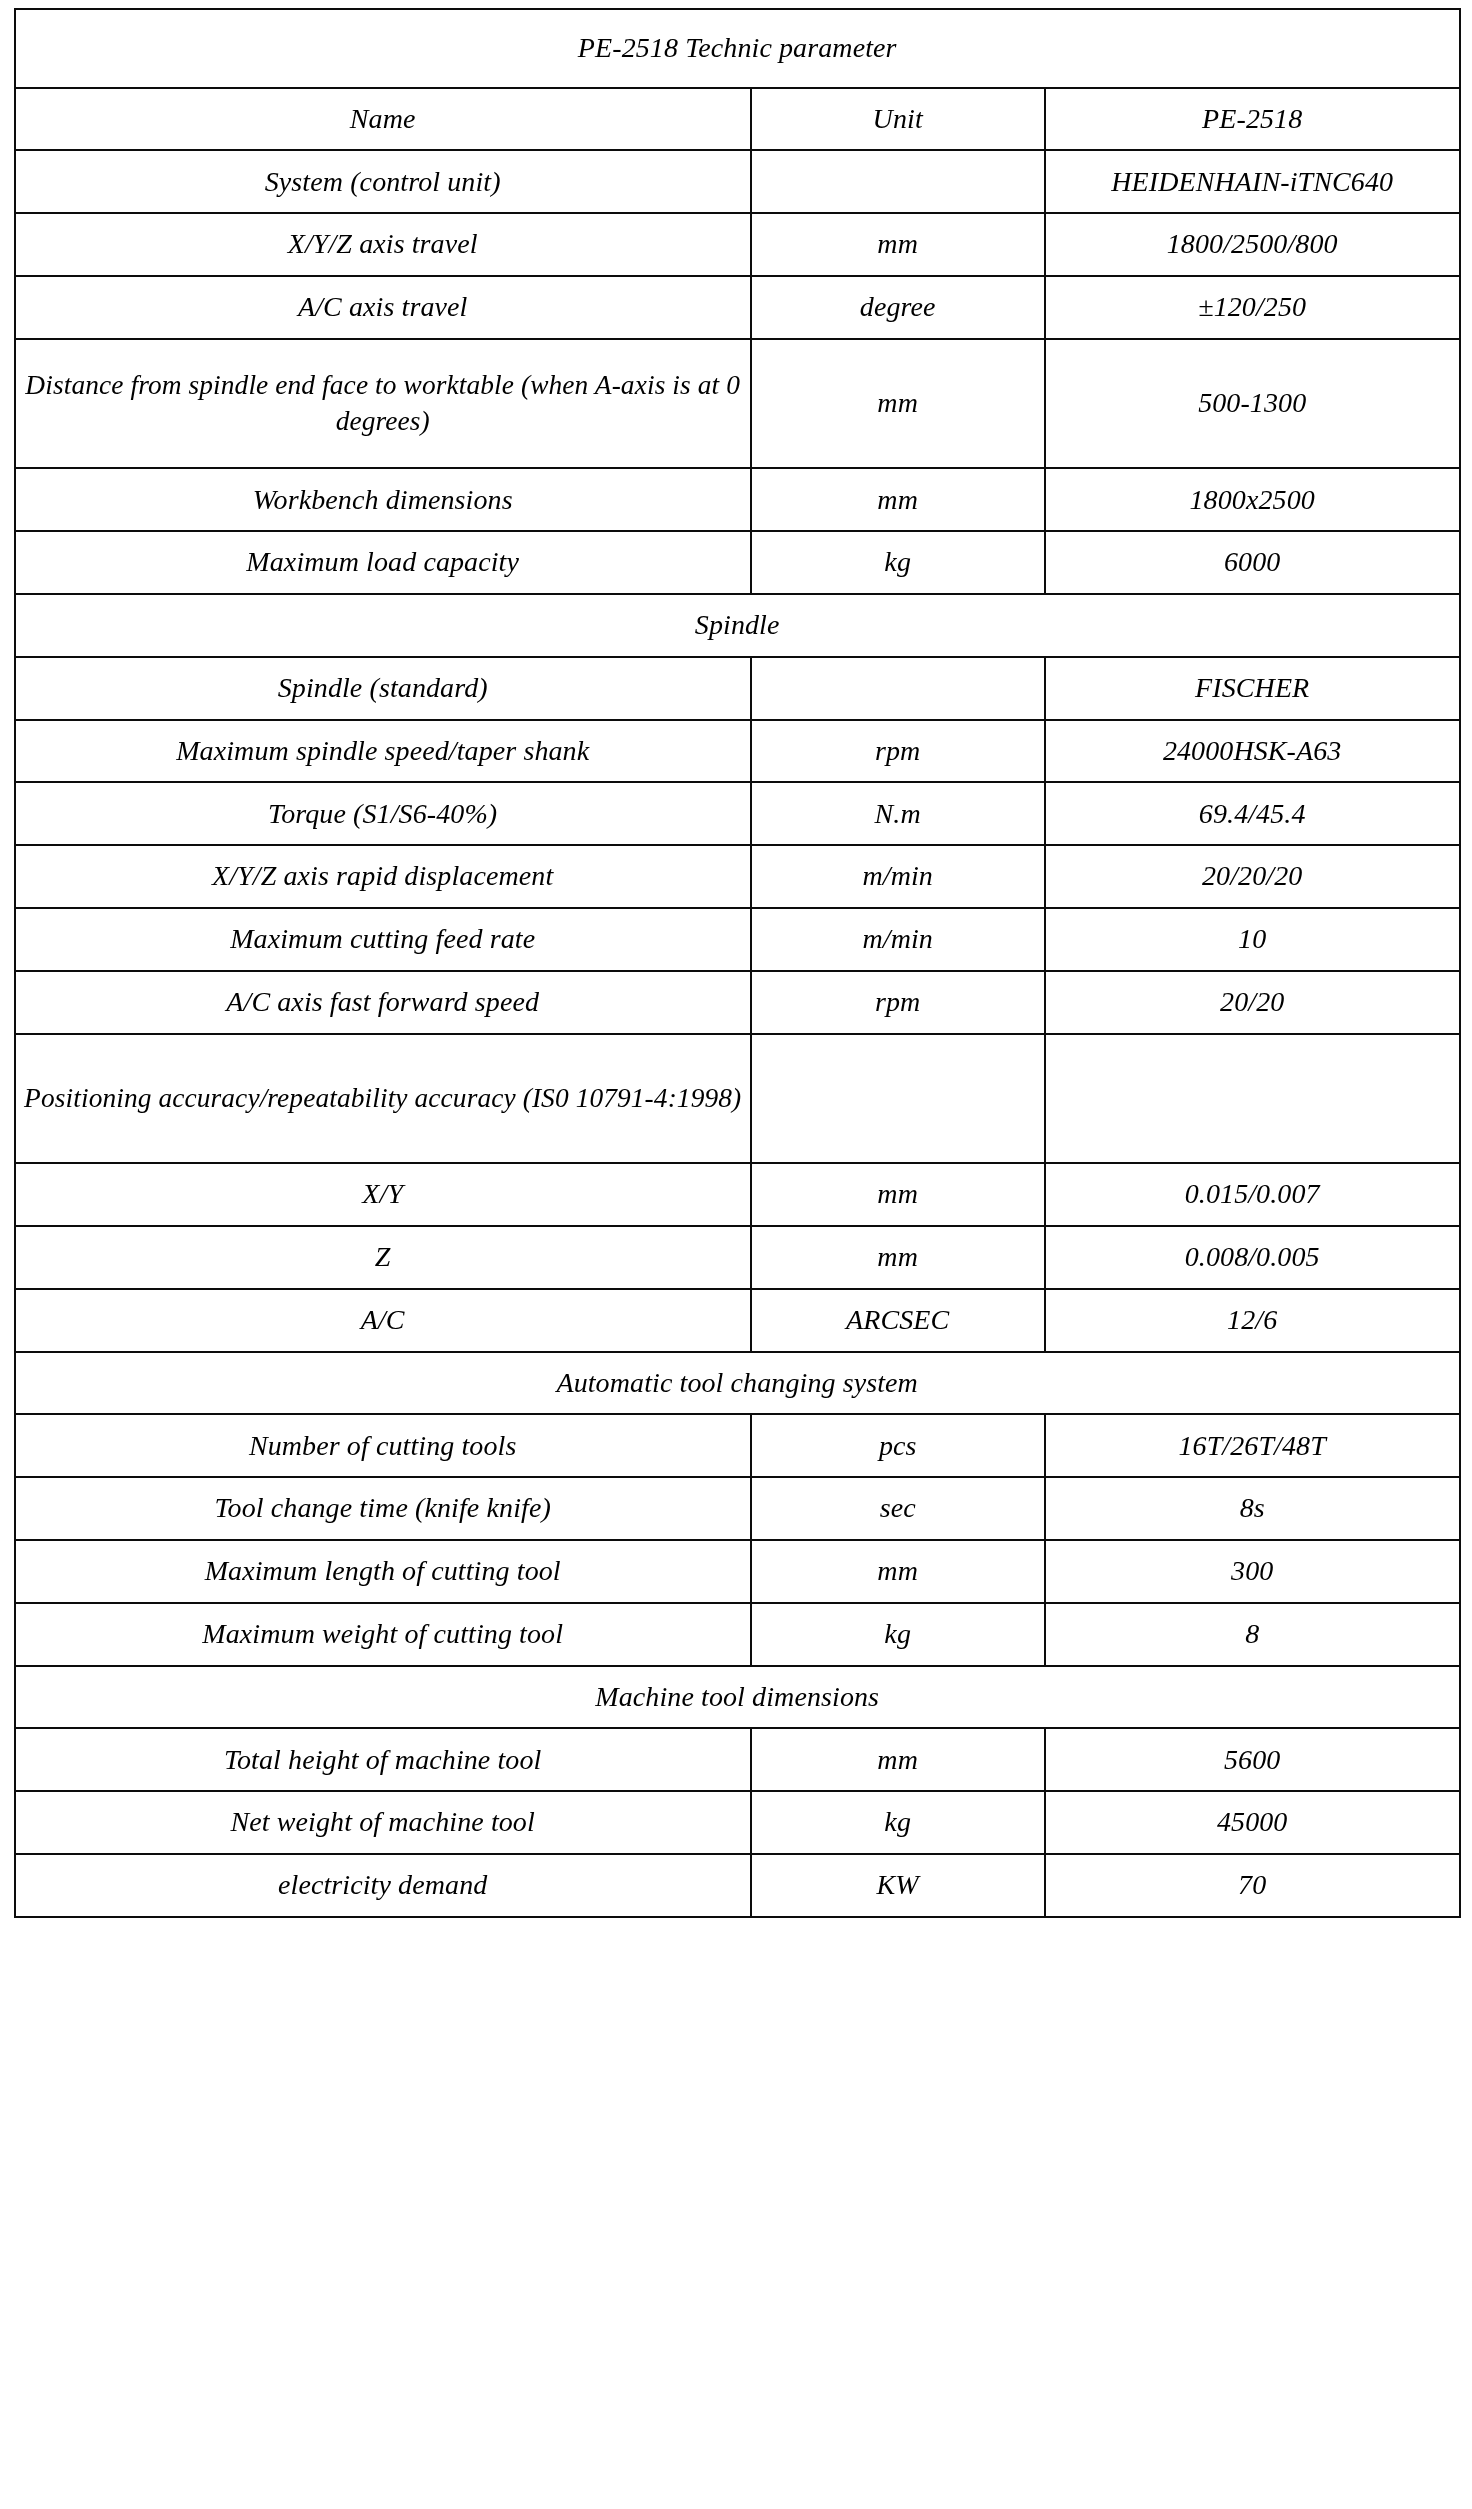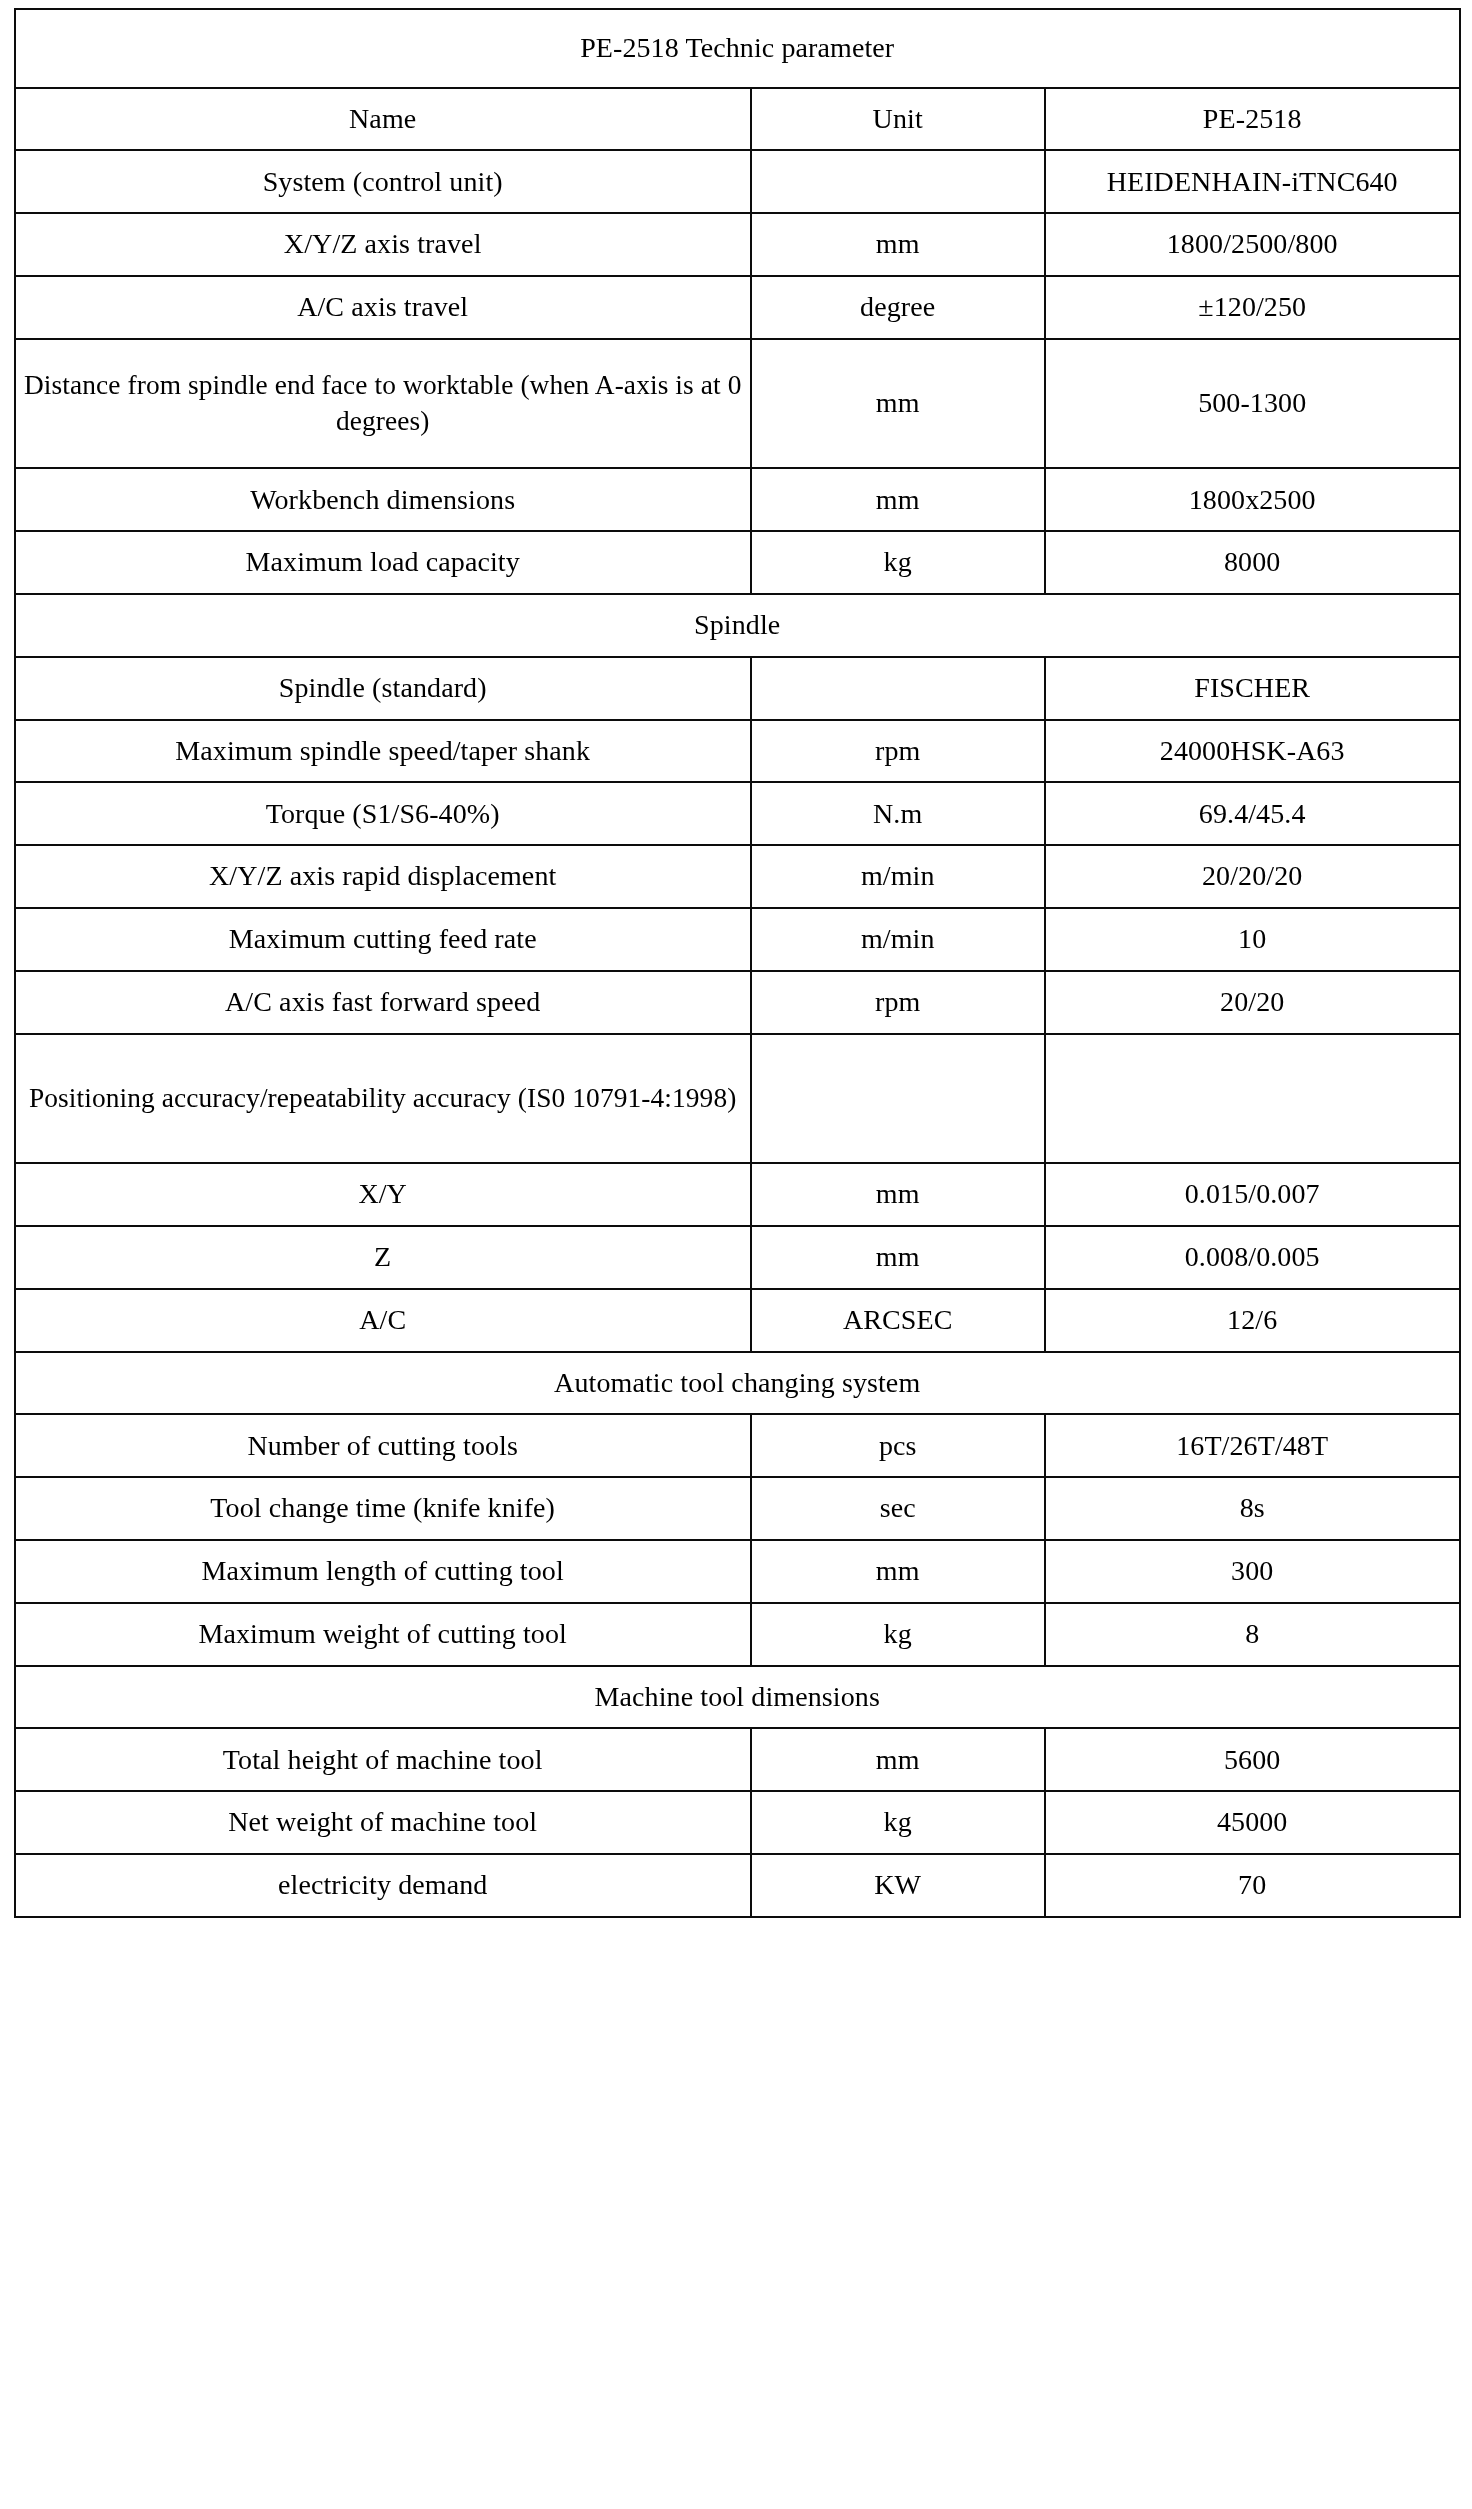--- a/index.html
+++ b/index.html
@@ -13,20 +13,21 @@
     height: 2509px;
     font-family: "Liberation Serif", "DejaVu Serif", serif;
     color: #000000;
     overflow: hidden;
   }
   #spec-wrap {
     box-sizing: border-box;
     width: 1432px;
     height: 2509px;
     padding: 7.8px 13.7px 7.8px 13.7px;
+    font-style: italic;
   }
   table.spec {
     width: 1445px;
     border-collapse: collapse;
     table-layout: fixed;
     border: 2px solid #0c0c0c;
   }
   table.spec col.c-name { width: 736px; }
   table.spec col.c-unit { width: 294px; }
   table.spec col.c-val  { width: 415px; }
@@ -102,21 +103,21 @@
           <td>500-1300</td>
         </tr>
         <tr class="r-1">
           <td class="name-cell">Workbench dimensions</td>
           <td>mm</td>
           <td>1800x2500</td>
         </tr>
         <tr class="r-1">
           <td class="name-cell">Maximum load capacity</td>
           <td>kg</td>
-          <td>8000</td>
+          <td>6000</td>
         </tr>
         <tr class="r-1">
           <td class="section-cell" colspan="3">Spindle</td>
         </tr>
         <tr class="r-1">
           <td class="name-cell">Spindle (standard)</td>
           <td></td>
           <td>FISCHER</td>
         </tr>
         <tr class="r-1">

